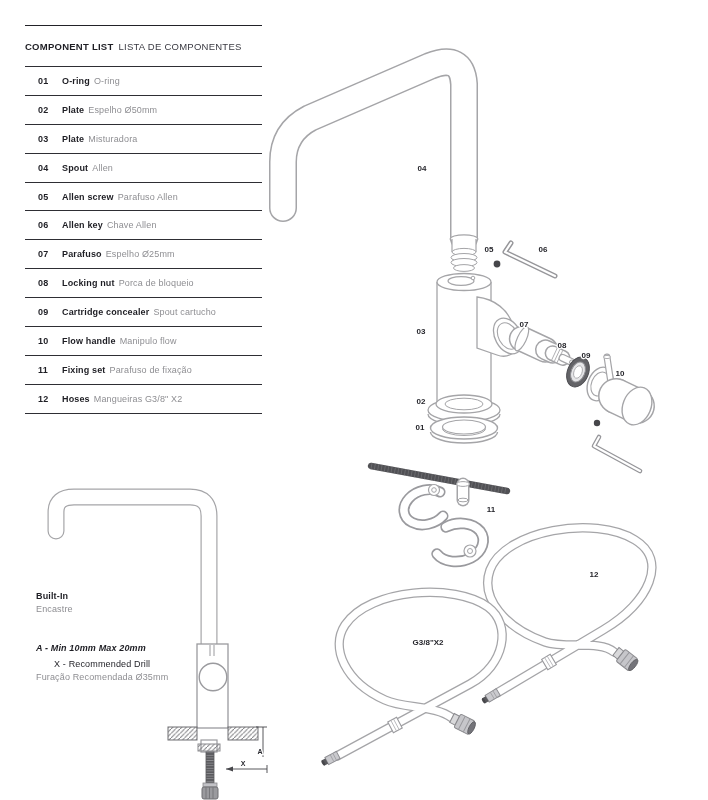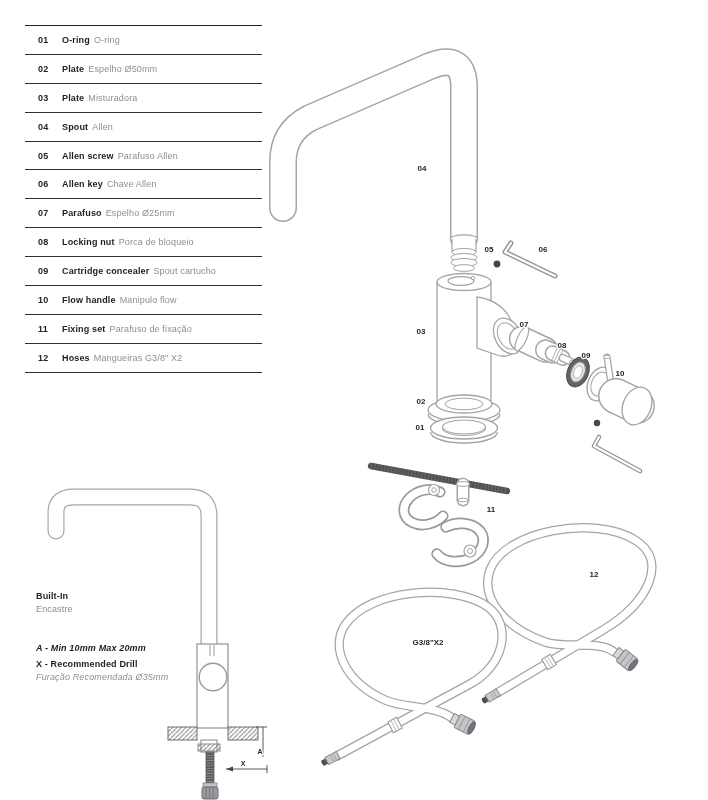--- a/index.html
+++ b/index.html
@@ -29,22 +29,22 @@
   .comp-row .num{font-weight:700;color:#1e1e24;margin-left:13px;width:24px;flex:0 0 24px;}
   .comp-row .en{font-weight:700;color:#1e1e24;white-space:pre;}
   .comp-row .pt{font-weight:400;color:#8e8e92;margin-left:4px;white-space:pre;}
 
   
   .built-in-text{position:absolute;left:36px;top:590px;font-size:9px;letter-spacing:.15px;}
   .built-in-text p{margin:0;line-height:13px;}
   .bt-title{font-weight:700;color:#1e1e24;}
   .bt-sub{color:#8e8e92;}
   .bt-dim-a{font-weight:700;color:#1e1e24;margin-top:26px !important;font-style:italic;}
-  .bt-dim-x{font-weight:700;color:#1e1e24;margin-top:3px !important;}
-  .bt-dim-x-pt{color:#8e8e92;font-style:italic;}
+  .bt-dim-x{font-weight:400;color:#1e1e24;margin-top:3px !important;text-align:center;}
+  .bt-dim-x-pt{color:#8e8e92;}
 
   
   .tube-o{fill:none;stroke:#a5a5a8;stroke-linecap:round;stroke-linejoin:round;}
   .tube-i{fill:none;stroke:#ffffff;stroke-linecap:round;stroke-linejoin:round;}
   .ln{fill:none;stroke:#a5a5a8;}
   .wh{fill:#ffffff;stroke:#a5a5a8;}
   .part-label{
     font-family:"Liberation Sans", sans-serif;font-size:8px;font-weight:700;fill:#26262c;
     text-anchor:middle;paint-order:stroke;stroke:#ffffff;stroke-width:2.5px;
   }
@@ -261,20 +261,24 @@
     <text class="part-label" x="420" y="430">01</text>
     <text class="part-label" x="491" y="512">11</text>
     <text class="part-label" x="594" y="577">12</text>
     <text class="part-label" x="428" y="645">G3/8"X2</text>
     <text class="dim-label" x="260" y="754">A</text>
     <text class="dim-label" x="243" y="766">X</text>
   </g>
 </svg>
 
 <div class="comp-list">
+  <div class="comp-header">
+    <span class="t-en">COMPONENT LIST</span>
+    <span class="t-pt">LISTA DE COMPONENTES</span>
+  </div>
 
   <div class="comp-row">
     <span class="num">01</span>
     <span class="en">O-ring</span>
     <span class="pt">O-ring</span>
   </div>
   <div class="comp-row">
     <span class="num">02</span>
     <span class="en">Plate</span>
     <span class="pt">Espelho Ø50mm</span>

